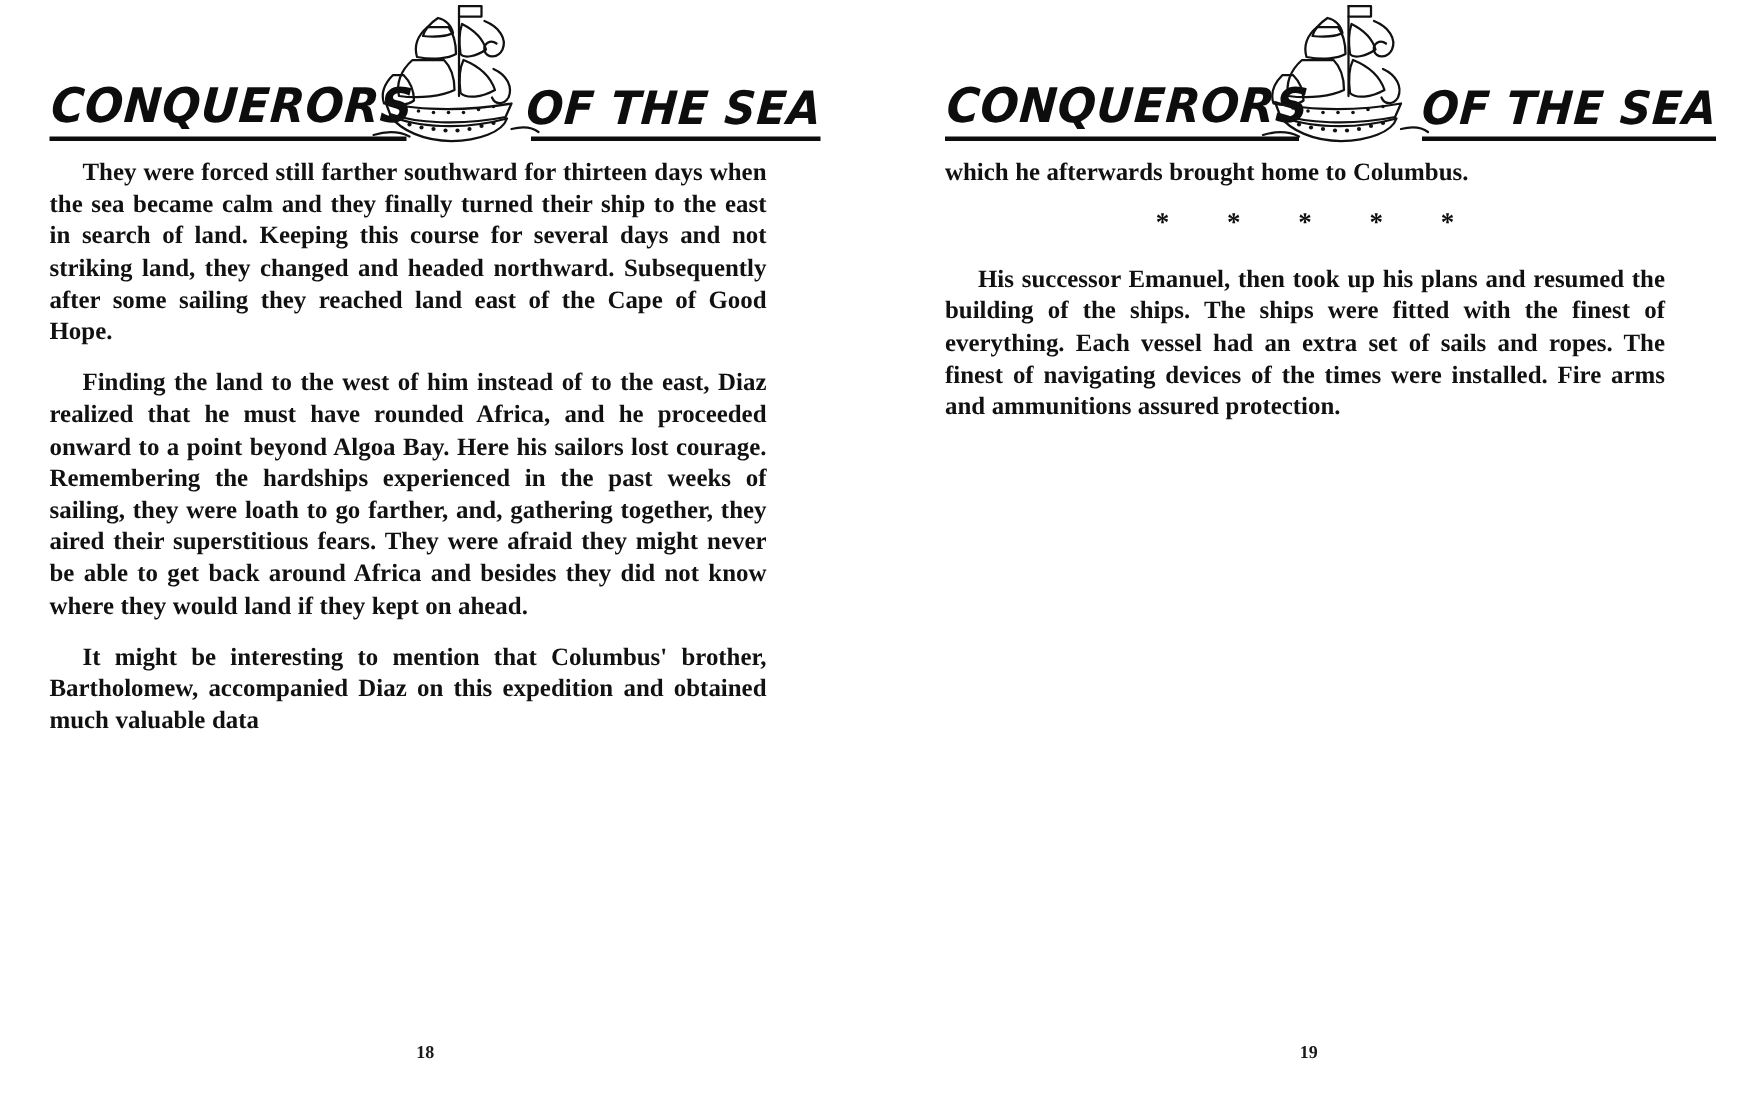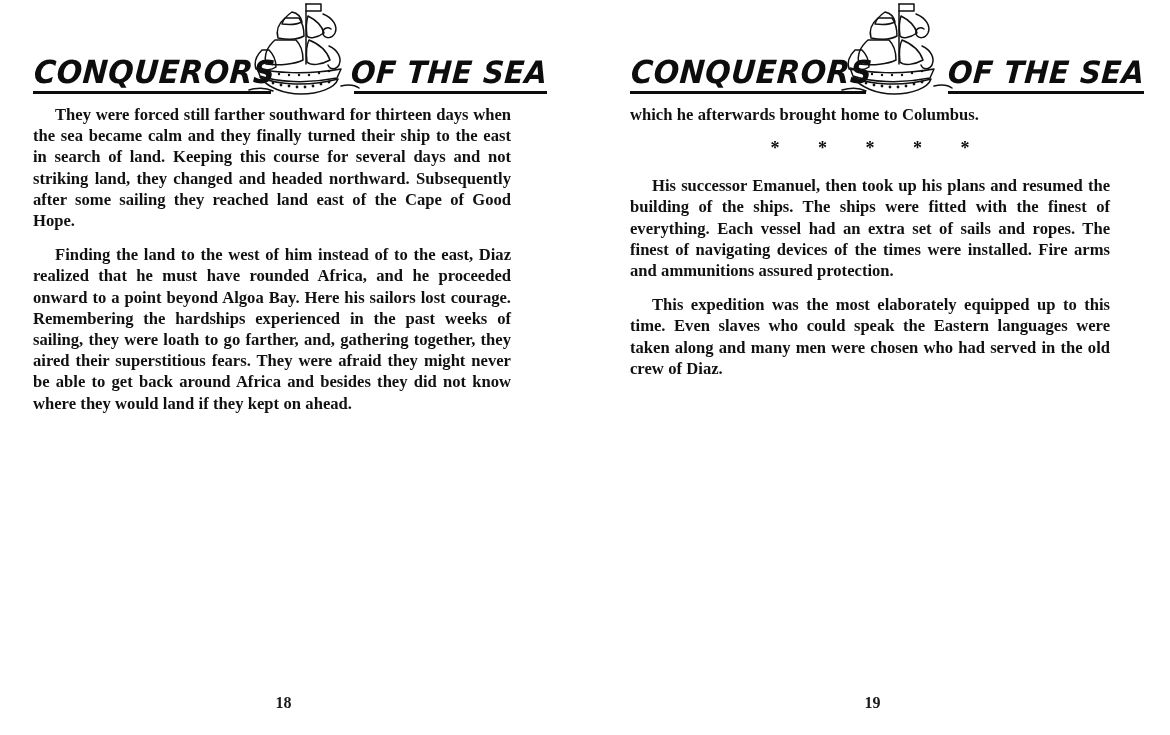--- a/index.html
+++ b/index.html
@@ -117,21 +117,21 @@
     font-weight: 700;
     color: #0d0d0d;
   }
 
   .folio {
     position: absolute;
     left: 0;
     right: 0;
     top: 694px;
     text-align: center;
-    font-size: 16px;
+    font-size: 12px;
     font-weight: 700;
     font-family: "Liberation Serif", serif;
     color: #1a1a1a;
   }
   .page-left  .folio { padding-right: 18px; }
   .page-right .folio { padding-right: 10px; }
 
   .page-right .column { left: 45px; width: 480px; }
   .page-right .masthead-inner { left: 45px; right: 26px; }
   .page-right .mast-rule-left  { left: 0px;  width: 236px; }
@@ -197,20 +197,21 @@
               <circle cx="74" cy="75" r="1.2"></circle>
             <circle cx="84" cy="73" r="1.2"></circle>
           </g>
         </svg>
       </div>
     </div>
 
     <div class="column">
       <p class="para">They were forced still farther southward for thirteen days when the sea became calm and they finally turned their ship to the east in search of land.  Keeping this course for several days and not striking land, they changed and headed northward. Subsequently after some sailing they reached land east of the Cape of Good Hope.</p>
       <p class="para">Finding the land to the west of him instead of to the east, Diaz realized that he must have rounded Africa, and he proceeded onward to a point beyond Algoa Bay.  Here his sailors lost courage.  Remembering the hardships experienced in the past weeks of sailing, they were loath to go farther, and, gathering together, they aired their superstitious fears.  They were afraid they might never be able to get back around Africa and besides they did not know where they would land if they kept on ahead.</p>
+      <p class="para last">It might be interesting to mention that Columbus' brother, Bartholomew, accompanied Diaz on this expedition and obtained much valuable data</p>
     </div>
 
     <div class="folio">18</div>
   </div>
 
   <div class="page page-right">
 
     <div class="masthead">
       <div class="masthead-inner">
         <div class="mast-rule-left"></div>
@@ -258,19 +259,18 @@
         </svg>
       </div>
     </div>
 
     <div class="column">
       <p class="para noindent">which he afterwards brought home to Columbus.</p>
 
       <div class="divider">* * * * *</div>
 
       <p class="para">His successor Emanuel, then took up his plans and resumed the building of the ships.  The ships were fitted with the finest of everything.  Each vessel had an extra set of sails and ropes.  The finest of navigating devices of the times were installed.  Fire arms and ammunitions assured protection.</p>
-      <p class="para">This expedition was the most elaborately equipped up to this time.  Even slaves who could speak the Eastern languages were taken along and many men were chosen who had served in the old crew of Diaz.</p>
     </div>
 
     <div class="folio">19</div>
   </div>
 
 </div>
 
 </body></html>

